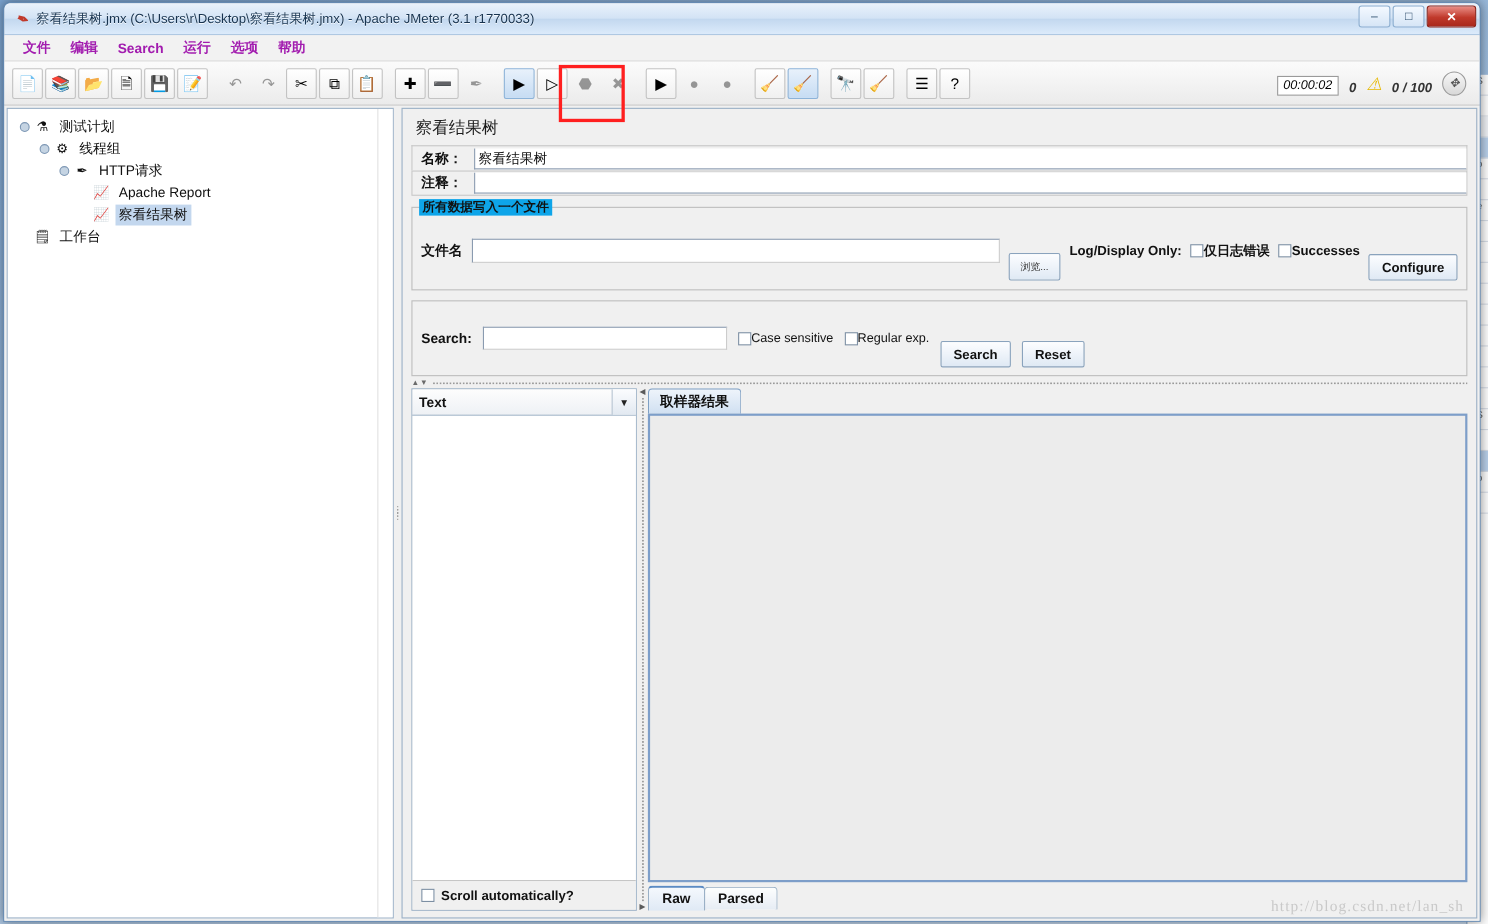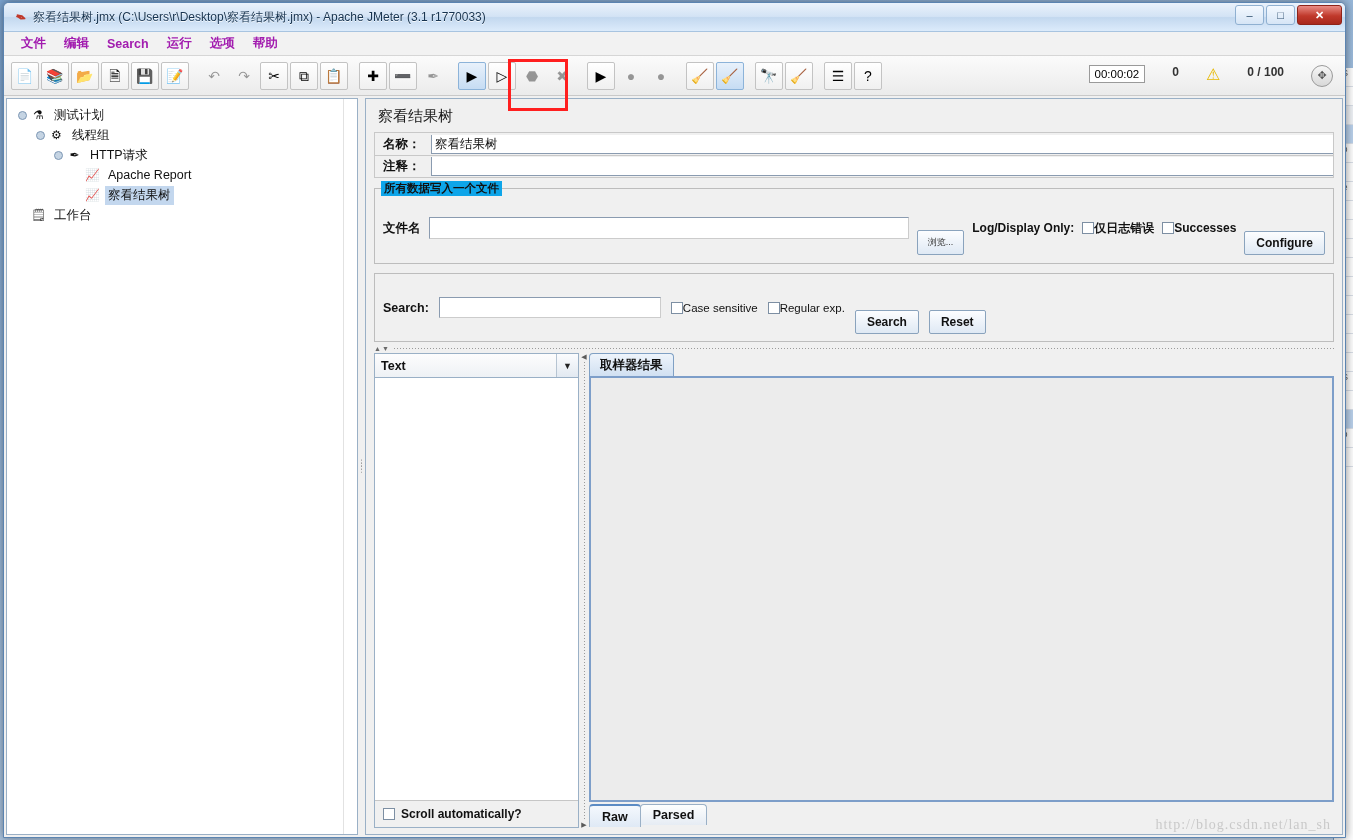--- a/index.html
+++ b/index.html
@@ -109,22 +109,23 @@
   .tsep { width: 9px; }
 
   #redbox {
     position: absolute; left: 504px; top: 3px;
     width: 60px; height: 52px;
     border: 3px solid #ff1f1f;
     pointer-events: none;
   }
 
   #tbstatus {
-    margin-left: auto; display: flex; align-items: flex-start; gap: 27px;
+    margin-left: auto; display: flex; align-items: flex-end; gap: 9px;
     padding-right: 6px;
+    font-style: italic;
   }
   #elapsed {
     border: 1px solid #9a9a9a; background: #fff;
     font-size: 11.5px; padding: 2px 5px; font-family: "Liberation Sans", sans-serif;
     color: #000;
   }
   .stat-num { font-size: 12px; font-weight: bold; color: #333; }
   #warn-icon { font-size: 16px; color: #e6b800; }
   #fit-icon {
     width: 22px; height: 22px; border-radius: 50%;
@@ -308,21 +309,21 @@
   .tab.active {
     background: linear-gradient(180deg,#eef4fb,#cfdff1);
     border-color: #7fa0c4; height: 24px;
   }
   #resultbox {
     flex: 1 1 auto; min-height: 0;
     border: 2px solid #7d9ec9; background: #ececec;
     margin-top: -1px;
     position: relative;
   }
-  #rawtabs { height: 24px; display: flex; align-items: flex-start; margin-top: 2px; }
+  #rawtabs { height: 24px; display: flex; align-items: center; margin-top: 2px; }
   .rtab {
     height: 21px; padding: 0 12px; display: flex; align-items: center;
     font-size: 12.5px; color: #111; font-weight: bold;
     border: 1px solid #9ab0c6; border-bottom: none;
     border-radius: 4px 4px 0 0;
     background: linear-gradient(180deg,#fdfefe,#e6ecf4);
     margin-right: -1px;
   }
   .rtab.active {
     background: linear-gradient(180deg,#f4f8fd,#dfe9f5);

